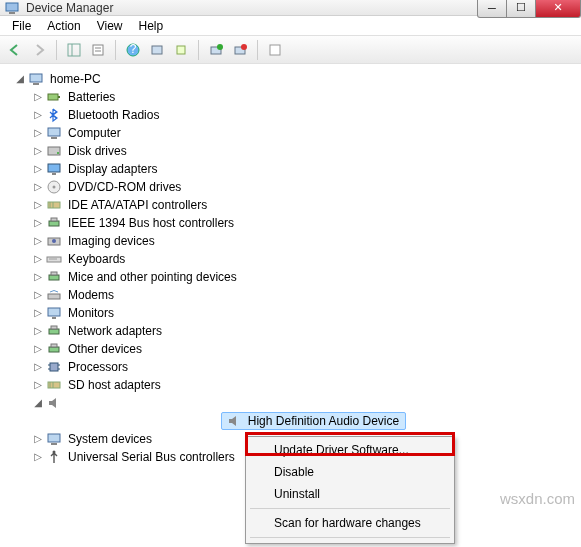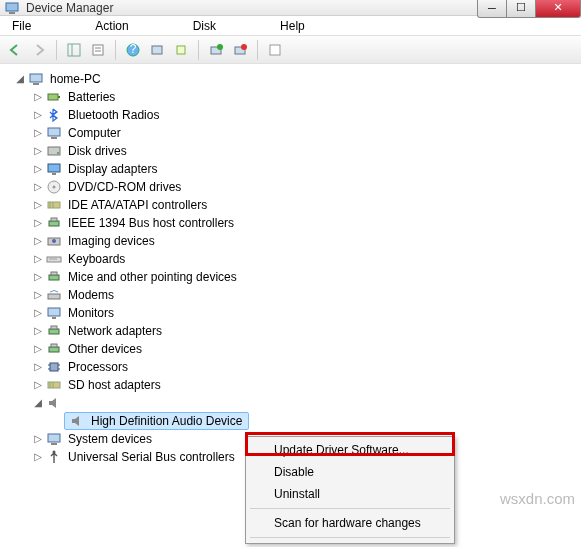--- a/index.html
+++ b/index.html
@@ -7,35 +7,35 @@
 
 .titlebar { height: 16px; background: linear-gradient(to bottom, #f7f7f7 0%, #e8e8e8 100%); border-bottom: 1px solid #d0d0d0; display: flex; align-items: center; padding: 0 4px; position: relative; }
 .titlebar .app-icon { width: 16px; height: 16px; margin-right: 6px; display:inline-block; }
 .titlebar .title { font-size: 12px; color: #333; flex: 1; }
 .titlebar .win-controls { position: absolute; right: 0; top: -2px; display: flex; }
 .titlebar .win-btn { width: 30px; height: 20px; border: 1px solid #888; border-top: none; display:flex; align-items:center; justify-content:center; font-size:11px; margin-left: -1px; }
 .win-btn.min { background: linear-gradient(#f9f9f9,#d9d9d9); border-radius: 0 0 0 3px; }
 .win-btn.max { background: linear-gradient(#f9f9f9,#d9d9d9); }
 .win-btn.close { background: linear-gradient(#e67, #c21e2b); color:#fff; border-radius: 0 0 3px 0; width: 46px; }
 
-.menubar { height: 20px; display: flex; align-items: center; padding: 0 4px; border-bottom: 1px solid #e0e0e0; gap: 48px; }
+.menubar { height: 20px; display: flex; align-items: center; padding: 0 4px; border-bottom: 1px solid #e0e0e0; }
 .menubar .menu-item { padding: 2px 8px; cursor: default; }
 
 .toolbar { height: 28px; display: flex; align-items: center; padding: 2px 4px; border-bottom: 1px solid #e0e0e0; background: linear-gradient(#fdfdfd,#eaeaea); gap:2px;}
 .toolbar .tbtn { width: 22px; height: 22px; display:flex; align-items:center; justify-content:center; border: 1px solid transparent; border-radius:2px; }
 .toolbar .sep { width: 1px; height: 20px; background: #ccc; margin: 0 4px; }
 
 .tree { padding: 6px 4px 4px 4px; user-select: none; height: calc(547px - 28px - 20px - 28px); overflow: hidden; position: relative; }
 .node { display: flex; align-items: center; height: 18px; line-height: 18px; white-space: nowrap; }
 .twisty { width: 12px; height: 12px; display:inline-flex; align-items:center; justify-content:center; font-size:10px; color:#666; margin-right: 2px; }
 .devicon { width: 16px; height: 16px; display:inline-flex; align-items:center; justify-content:center; margin-right: 4px; font-size: 12px; }
 .label { padding: 0 2px; }
 .lvl1 { margin-left: 10px; }
 .lvl2 { margin-left: 28px; }
-.lvl3 { margin-left: 46px; }
+.lvl3 { margin-left: 46px; flex-direction: column; }
 
 .selected { background: #cde8ff; border: 1px solid #7abaff; border-radius: 2px; padding: 0 4px; height: 18px; display:inline-flex; align-items:center; }
 
 .context-menu { position: absolute; left: 245px; top: 436px; width: 210px; background: #f4f4f4; border: 1px solid #9a9a9a; box-shadow: 2px 2px 4px rgba(0,0,0,.25); padding: 2px; z-index: 50; }
 .context-menu .cm-item { height: 22px; display: flex; align-items: center; padding: 0 18px 0 26px; cursor: default; }
 .context-menu .cm-sep { height: 1px; background: #d0d0d0; margin: 3px 2px; }
 .highlight-box { position: absolute; left: 245px; top: 432px; width: 210px; height: 24px; border: 3px solid #d40000; z-index: 60; pointer-events:none; }
 
 .watermark { position:absolute; right:6px; bottom:40px; font-size:15px; color:#bbb; z-index:1; }
 
@@ -55,21 +55,21 @@
   <div class="win-controls">
     <div class="win-btn min">─</div>
     <div class="win-btn max">☐</div>
     <div class="win-btn close">✕</div>
   </div>
 </div>
 
 <div class="menubar">
   <div class="menu-item">File</div>
   <div class="menu-item">Action</div>
-  <div class="menu-item">Disk</div>
+  <div class="menu-item">View</div>
   <div class="menu-item">Help</div>
 </div>
 
 <div class="toolbar">
   <div class="tbtn">
       <svg width="14" height="14" viewBox="0 0 14 14">
         <path d="M9 2 L3 7 L9 12" fill="none" stroke="#4a6" stroke-width="2"></path>
       </svg>
     </div>
   <div class="tbtn">

